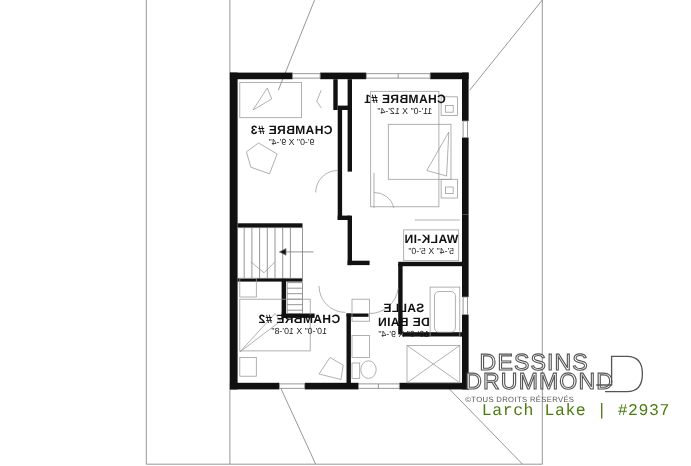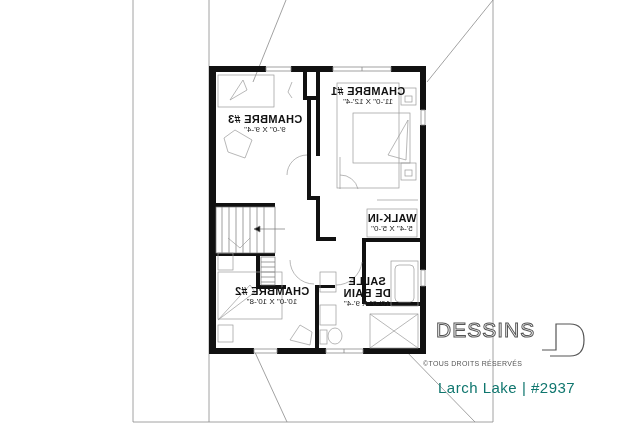--- a/index.html
+++ b/index.html
@@ -5,21 +5,21 @@
   html, body { margin:0; padding:0; background:#ffffff; }
   body { width:628px; height:424px; position:relative; overflow:hidden; font-family:"Liberation Sans", sans-serif; }
   #plan { position:absolute; left:0; top:0; }
   .room-label { position:absolute; text-align:center; font-family:"Liberation Sans", sans-serif; color:#111; transform:scaleX(-1); }
   .room-label .name { font-weight:bold; font-size:11px; letter-spacing:0.3px; line-height:12px; }
   .room-label .dims { font-size:8px; line-height:10px; color:#222; }
   .logo { position:absolute; left:420px; top:318px; width:175px; height:60px; }
   .logo .l1 { position:absolute; left:16px; top:0; font-size:21px; color:#fff; -webkit-text-stroke:1px #555; letter-spacing:1px; font-family:"Liberation Sans", sans-serif; }
   .logo .l2 { position:absolute; left:3px; top:18px; font-size:21px; color:#fff; -webkit-text-stroke:1px #555; letter-spacing:1px; font-family:"Liberation Sans", sans-serif; }
   .logo .l3 { position:absolute; left:3px; top:42px; font-size:7px; color:#555; letter-spacing:0.3px; font-family:"Liberation Sans", sans-serif; }
-  .caption { position:absolute; left:438px; top:379px; font-size:15px; color:#0f766e; font-family:Liberation Sans, sans-serif; letter-spacing:0.5px; }
+  .caption { position:absolute; left:438px; top:365px; font-size:15px; color:#4d7c0f; font-family:Liberation Mono, monospace; letter-spacing:0.5px; }
 </style>
 </head>
 <body>
 
 <svg id="plan" width="628" height="424" viewBox="0 0 628 424" xmlns="http://www.w3.org/2000/svg">
 
   <g stroke="#8a8a8a" stroke-width="0.8" fill="none">
     <line x1="133" y1="0" x2="133" y2="422"></line>
     <line x1="209" y1="0" x2="209" y2="422"></line>
     <line x1="493" y1="0" x2="493" y2="422"></line>
@@ -154,19 +154,20 @@
   <div class="dims">10'-0" X 10'-8"</div>
 </div>
 <div class="room-label" style="left:332px; top:275px; width:70px;">
   <div class="name">SALLE</div>
   <div class="name">DE BAIN</div>
   <div class="dims">10'-0" X 9'-4"</div>
 </div>
 
 <div class="logo">
   <div class="l1">DESSINS</div>
+  <div class="l2">DRUMMOND</div>
   <div class="l3">©TOUS DROITS RÉSERVÉS</div>
   <svg style="position:absolute; left:120px; top:2px;" width="50" height="40" viewBox="0 0 50 40">
     <path d="M2 30 L16 30 L16 4 L30 4 Q44 4 44 20 Q44 36 30 36 L10 36" fill="none" stroke="#555" stroke-width="1.2"></path>
   </svg>
 </div>
 
 <div class="caption">Larch Lake | #2937</div>
 
 </body></html>

